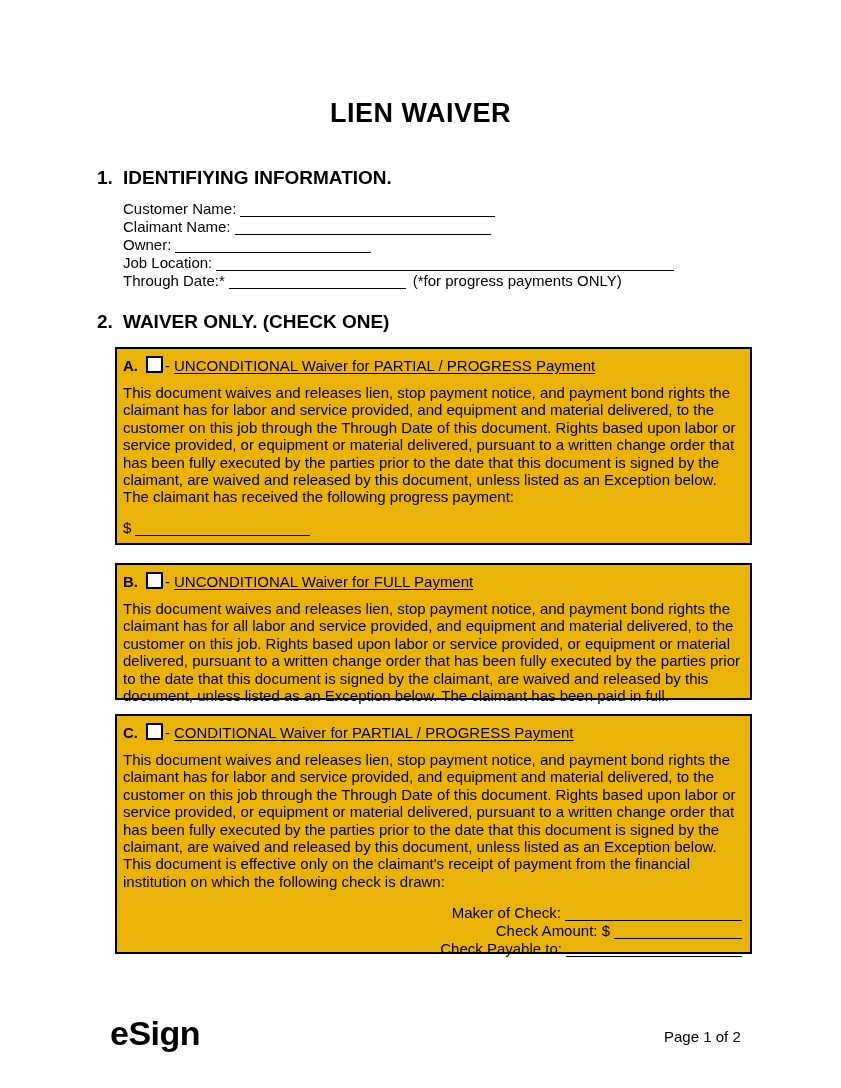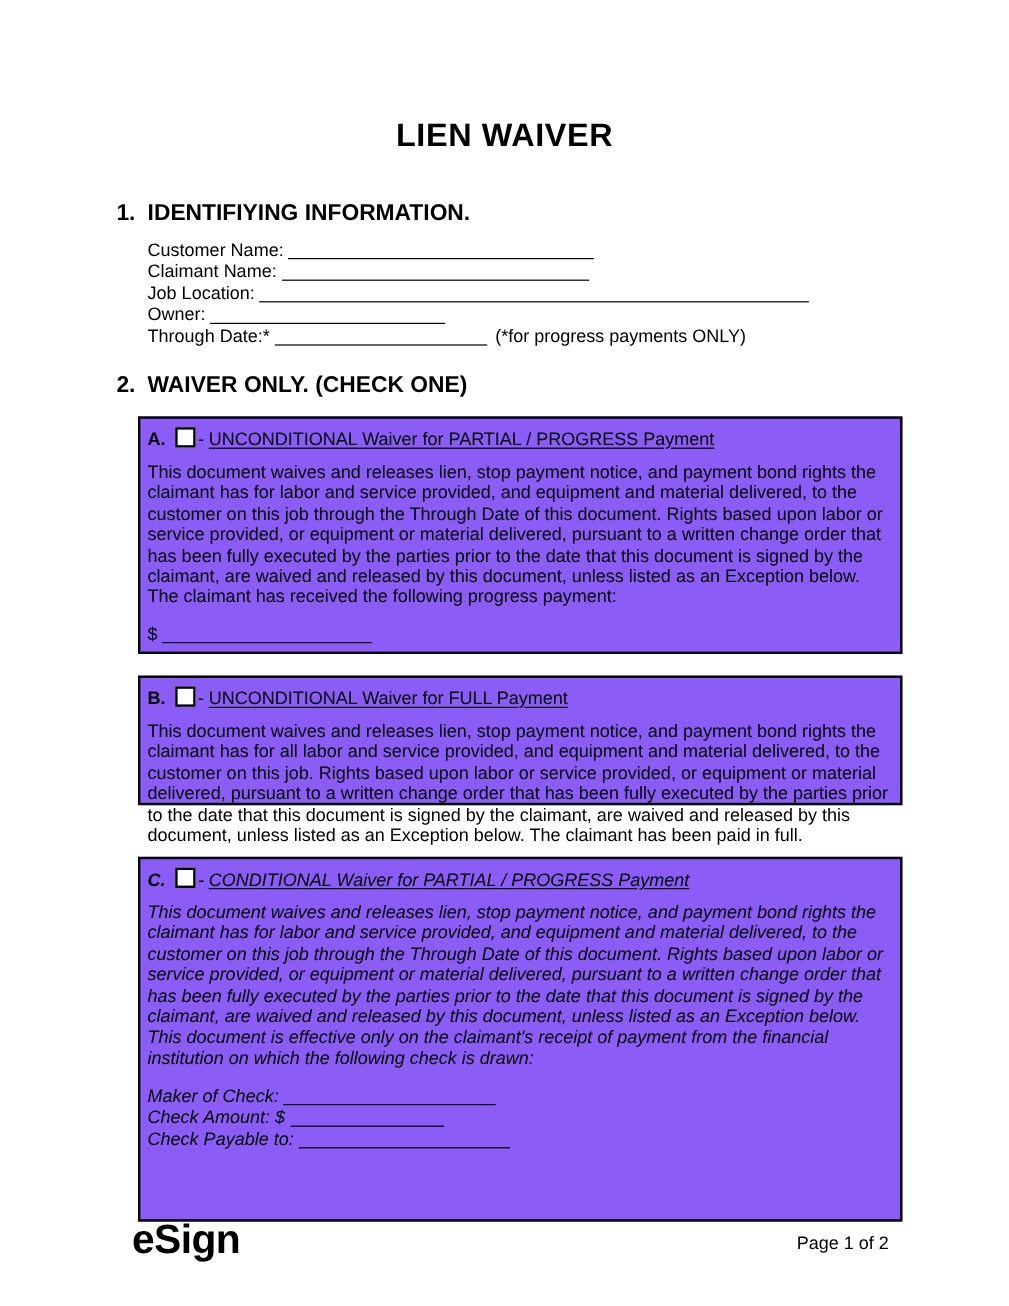--- a/index.html
+++ b/index.html
@@ -26,37 +26,37 @@
   }
   .ul-claimant { width:256px; }
   .ul-customer { width:255px; }
   .ul-job      { width:458px; }
   .ul-owner    { width:196px; }
   .ul-through  { width:177px; }
   .fnote { margin-left:7px; }
 
   .box {
     position:absolute; left:115px; width:637px; box-sizing:border-box;
-    border:2px solid #000; padding:5px 8px 0 6px; background:#8b5cf6;
+    border:2px solid #000; padding:5px 8px 0 6px; background:#eab308;
   }
   #box-a { top:347px; height:198px; }
-  #box-b { top:563px; height:108px; }
-  #box-c { top:714px; height:304px;font-style:italic; }
+  #box-b { top:563px; height:137px; }
+  #box-c { top:714px; height:240px; }
   .box-header { line-height:20px; margin-top:2px; white-space:nowrap; }
   .opt-letter { font-weight:bold; margin-right:8px; }
   .checkbox {
     display:inline-block; width:13px; height:13px; border:2px solid #000;
     vertical-align:-2px; background:#fff; cursor:pointer;
   }
   .dash { margin:0 4px 0 2px; }
   .box-title { text-decoration:underline; text-underline-offset:2px; }
   .box-body { margin:8px 0 0 0; line-height:17.4px; }
   .amount-row { margin-top:13px; line-height:18px; }
   .ul-amount { width:175px; }
-  .cfields { margin-top:14px; }
+  .cfields { margin-top:14px;text-align:right; }
   .ul-maker   { width:177px; }
   .ul-chkamt  { width:128px; }
   .ul-payable { width:176px; }
 
   .footer-brand {
     position:absolute; left:110px; top:1014px;
     font-size:34px; font-weight:bold; letter-spacing:-.5px;
   }
   .footer-page { position:absolute; left:664px; top:1028px; font-size:15px; }
 </style>
@@ -72,24 +72,24 @@
   </div>
 
   <div class="fields1">
     <div class="frow">
       <span>Customer Name:</span><span class="uline ul-customer"></span>
     </div>
     <div class="frow">
       <span>Claimant Name:</span><span class="uline ul-claimant"></span>
     </div>
     <div class="frow">
-      <span>Job Location:</span><span class="uline ul-job"></span>
+      <span>Owner:</span><span class="uline ul-owner"></span>
     </div>
     <div class="frow">
-      <span>Owner:</span><span class="uline ul-owner"></span>
+      <span>Job Location:</span><span class="uline ul-job"></span>
     </div>
     <div class="frow">
       <span>Through Date:*</span><span class="uline ul-through"></span><span class="fnote">(*for progress payments ONLY)</span>
     </div>
   </div>
 
   <div class="sec-heading" id="sec2-heading">
     <span class="sec-num">2.</span><span>WAIVER ONLY.</span>
     <span class="sec-note">(CHECK ONE)</span>
   </div>

